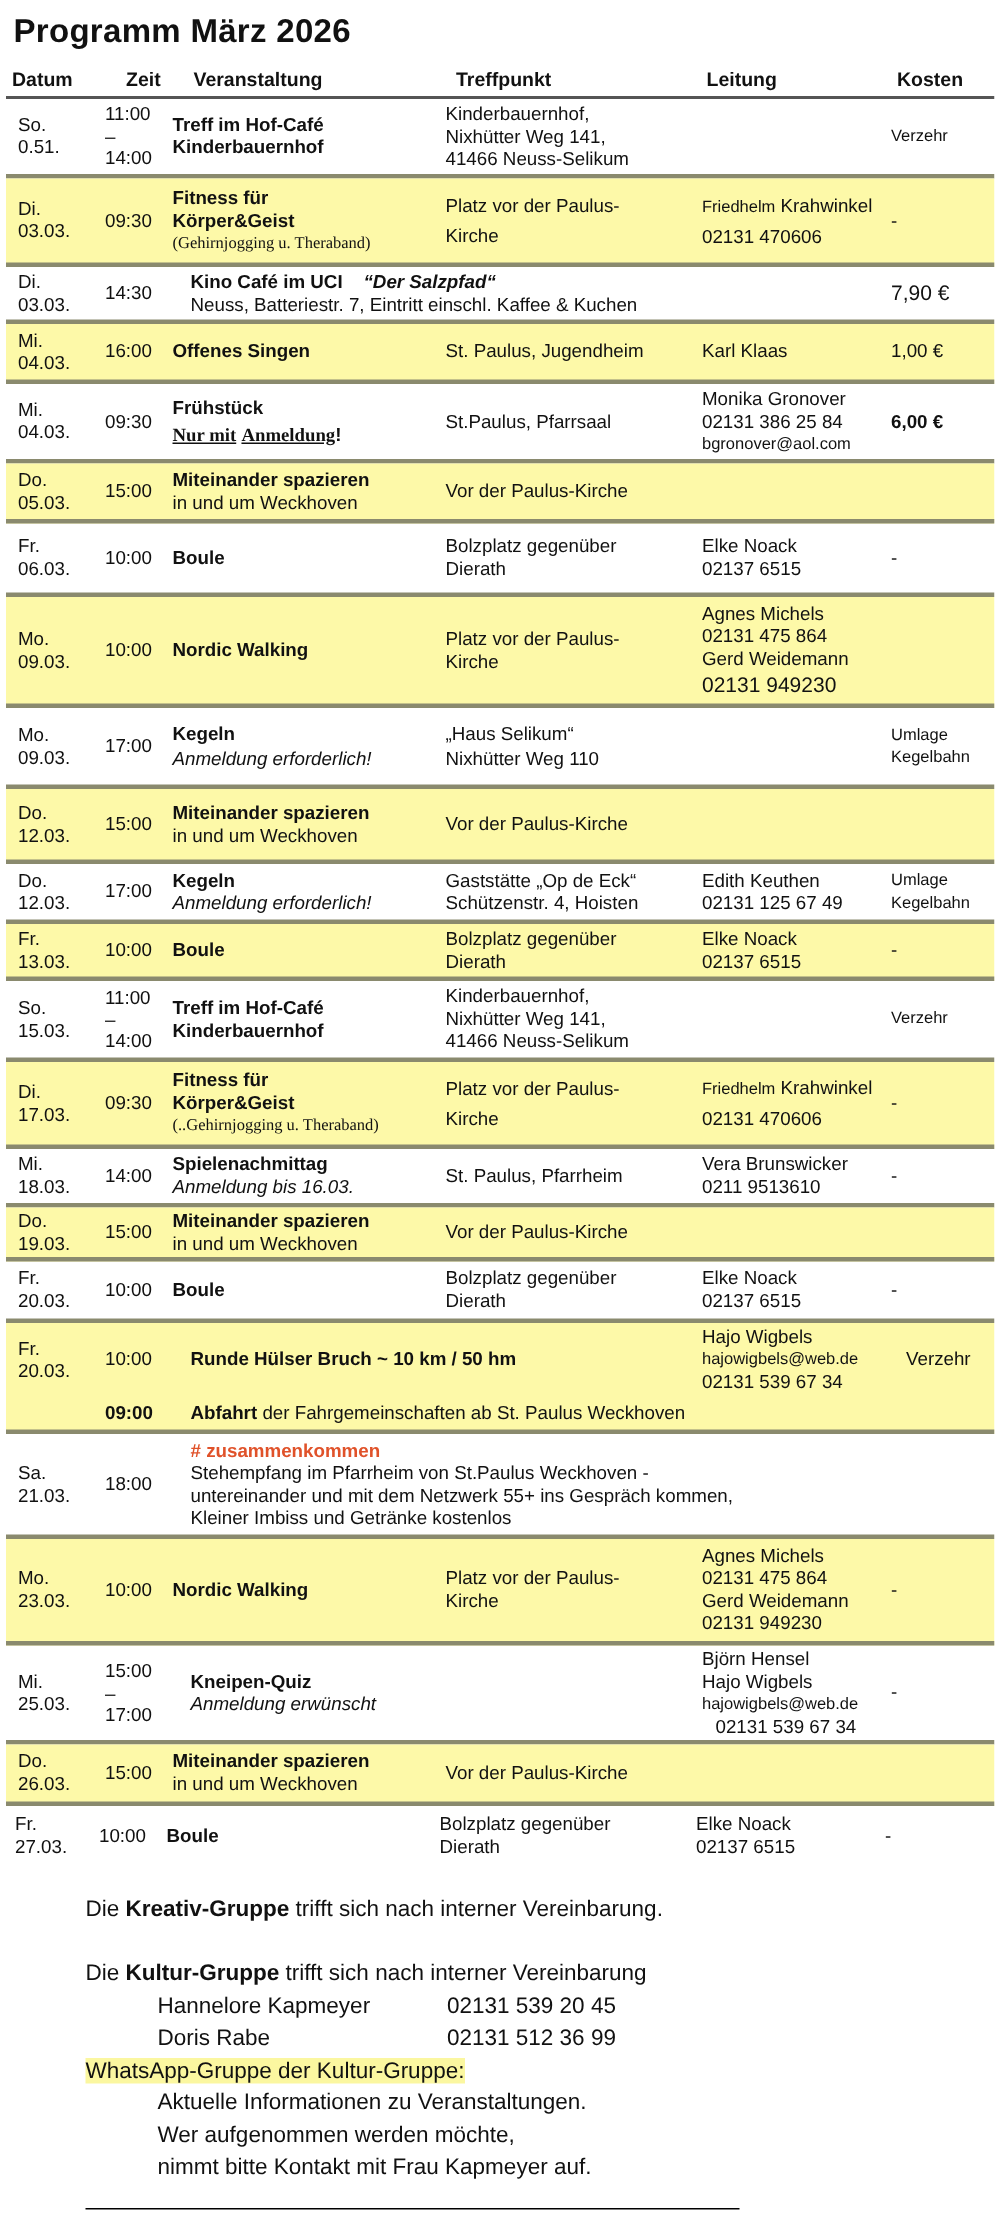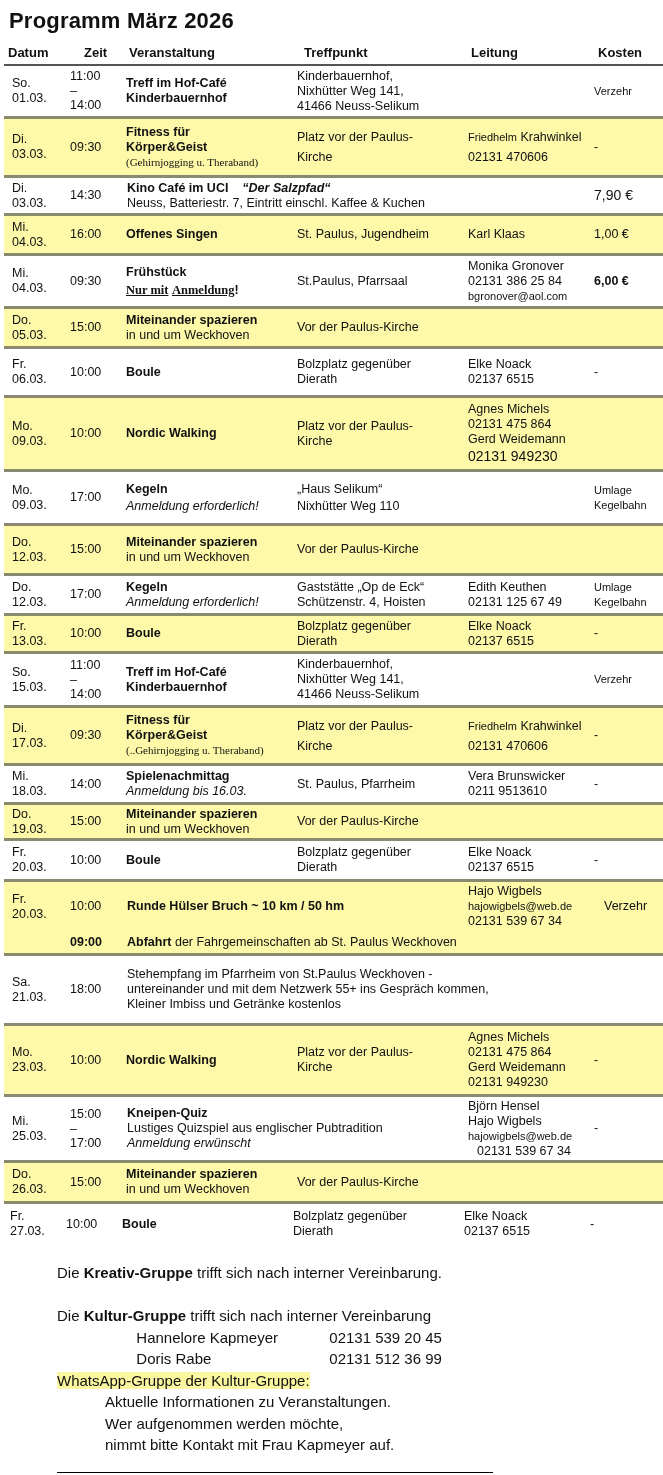--- a/index.html
+++ b/index.html
@@ -9,36 +9,36 @@
   .hdr { position:absolute; top:45px; left:0; width:663px; height:20px; font-size:13px; font-weight:bold; }
   .hdr span { position:absolute; top:0; }
   .hdr-line { position:absolute; left:4px; right:0; top:64px; height:2px; background:#555; }
   .rows { position:absolute; left:4px; right:0; top:66px; }
   .row { position:relative; box-sizing:border-box; border-bottom:3px solid #8a8a6e; font-size:12.5px; line-height:15px; }
   .row.yellow { background:#fdf9a8; }
   .row.last { border-bottom:none; left:-4px; }
   .cell { position:absolute; top:0; bottom:0; display:flex; flex-direction:column; justify-content:center; }
   .c-date { left:8px; width:55px; }
   .c-time { left:66px; width:46px; align-items:flex-start; text-align:center; }
-  .c-event { left:122px; width:170px; }
+  .c-event { left:111px; width:170px; }
   .c-wide { left:123px; width:460px; }
   .c-place { left:293px; width:170px; }
   .c-lead { left:464px; width:130px; }
   .c-cost { left:590px; width:70px; align-items:flex-start; text-align:center; }
   .b { font-weight:bold; }
   .i { font-style:italic; }
   .small { font-size:11px; }
   .serif { font-family:"Liberation Serif", serif; font-size:11px; }
   .u { text-decoration:underline;font-family:Liberation Serif, serif; }
   .orange { color:#e0522a; font-weight:bold; }
   .dash { line-height:14px; }
   .costbig { font-size:14px; }
   .notes { position:absolute; left:57px; top:1262px; font-size:15px; line-height:21.5px; color:#111; }
   .notes .indent { padding-left:48px; }
-  .notes .contact { display:flex; padding-left:48px;justify-content:flex-end; }
+  .notes .contact { display:flex; padding-left:48px; }
   .notes .contact span:first-child { width:193px; }
   .hl { background:#fbf7a0; }
   .footer-line { position:absolute; left:57px; width:436px; top:1472px; height:1px; background:#000; }
 </style>
 </head>
 <body>
 
 <div class="title">Programm März 2026</div>
 
 <div class="hdr">
@@ -49,21 +49,21 @@
   <span style="left:471px">Leitung</span>
   <span style="left:598px">Kosten</span>
 </div>
 <div class="hdr-line"></div>
 
 <div class="rows">
 
   <div class="row" style="height:53px">
     <div class="cell c-date">
         <span>So.</span>
-        <span>01.03.</span>
+        <span>0.51.</span>
       </div>
     <div class="cell c-time">
         <span>11:00</span>
         <span class="dash">–</span>
         <span>14:00</span>
       </div>
     <div class="cell c-event b">
         <span>Treff im Hof-Café</span>
         <span>Kinderbauernhof</span>
       </div>
@@ -464,20 +464,21 @@
 
   <div class="row" style="height:70px">
     <div class="cell c-date">
         <span>Sa.</span>
         <span>21.03.</span>
       </div>
     <div class="cell c-time">
         <span>18:00</span>
       </div>
     <div class="cell c-wide">
+        <span class="orange"># zusammenkommen</span>
         <span>Stehempfang  im Pfarrheim von St.Paulus Weckhoven -</span>
         <span>untereinander und mit dem Netzwerk 55+ ins Gespräch kommen,</span>
         <span>Kleiner Imbiss und Getränke kostenlos</span>
       </div>
   </div>
 
   <div class="row yellow" style="height:71px">
     <div class="cell c-date">
         <span>Mo.</span>
         <span>23.03.</span>
@@ -508,21 +509,20 @@
         <span>Mi.</span>
         <span>25.03.</span>
       </div>
     <div class="cell c-time">
         <span>15:00</span>
         <span class="dash">–</span>
         <span>17:00</span>
       </div>
     <div class="cell c-wide" style="width:340px">
         <span class="b">Kneipen-Quiz</span>
-        <span>Lustiges Quizspiel aus englischer Pubtradition</span>
         <span class="i">Anmeldung erwünscht</span>
       </div>
     <div class="cell c-lead">
         <span>Björn Hensel</span>
         <span>Hajo Wigbels</span>
         <span class="small">hajowigbels@web.de</span>
         <span style="padding-left:9px">02131 539 67 34</span>
       </div>
     <div class="cell c-cost">
         <span>-</span>

